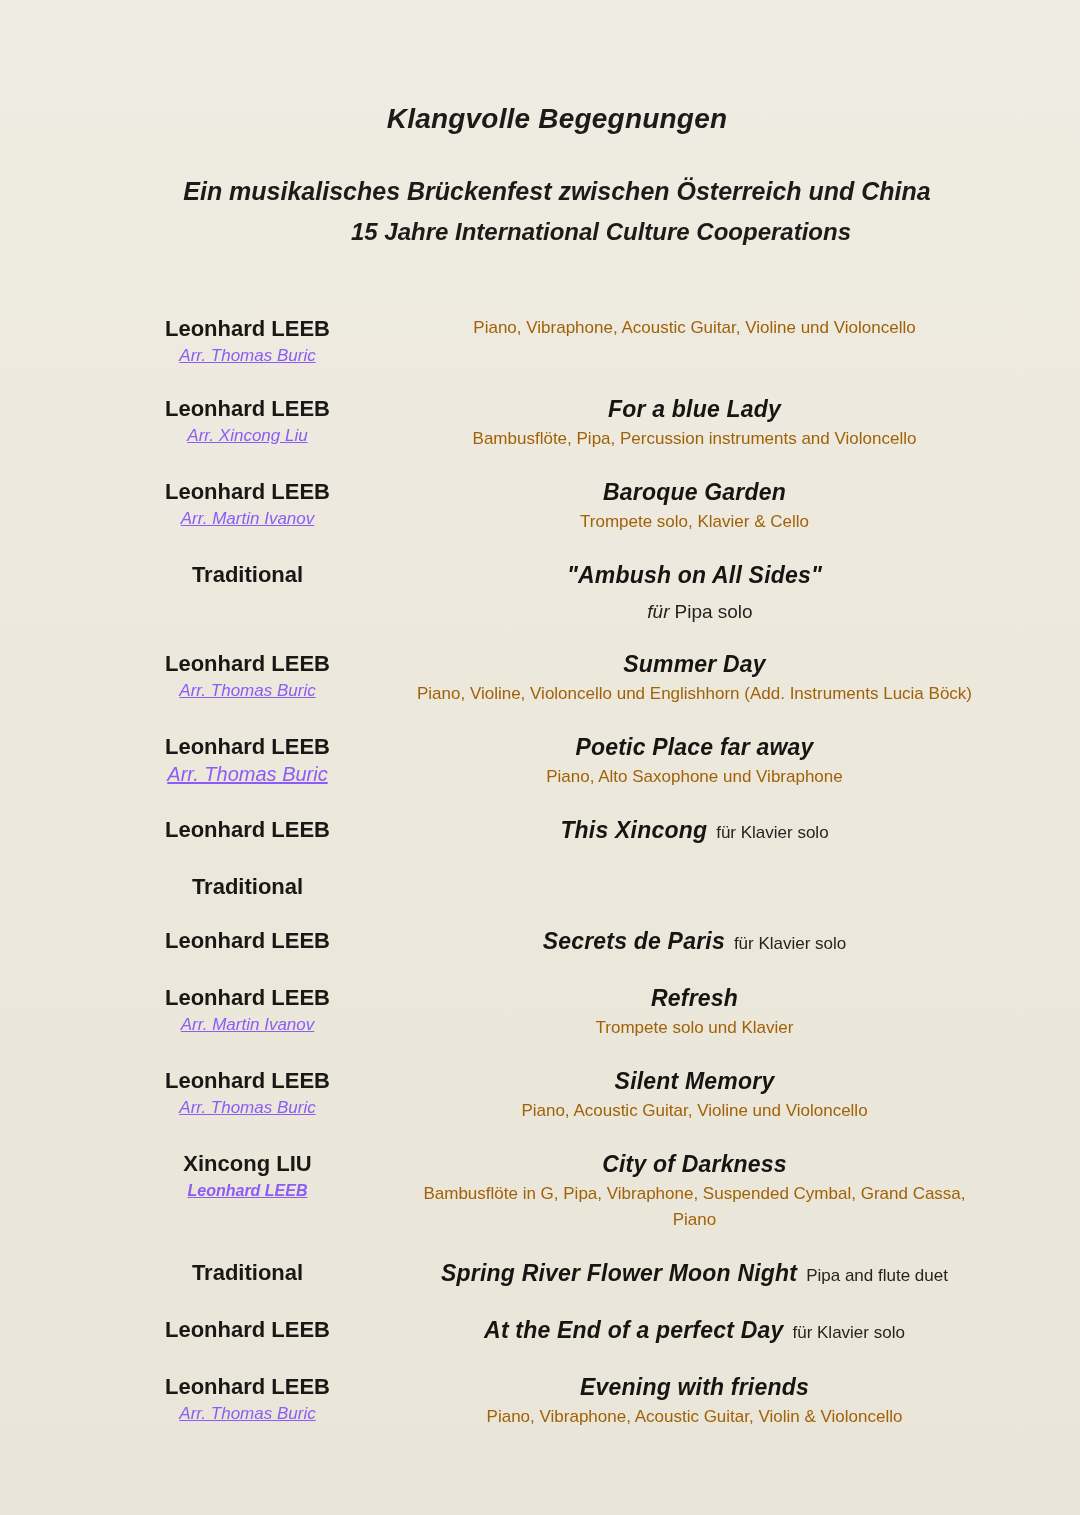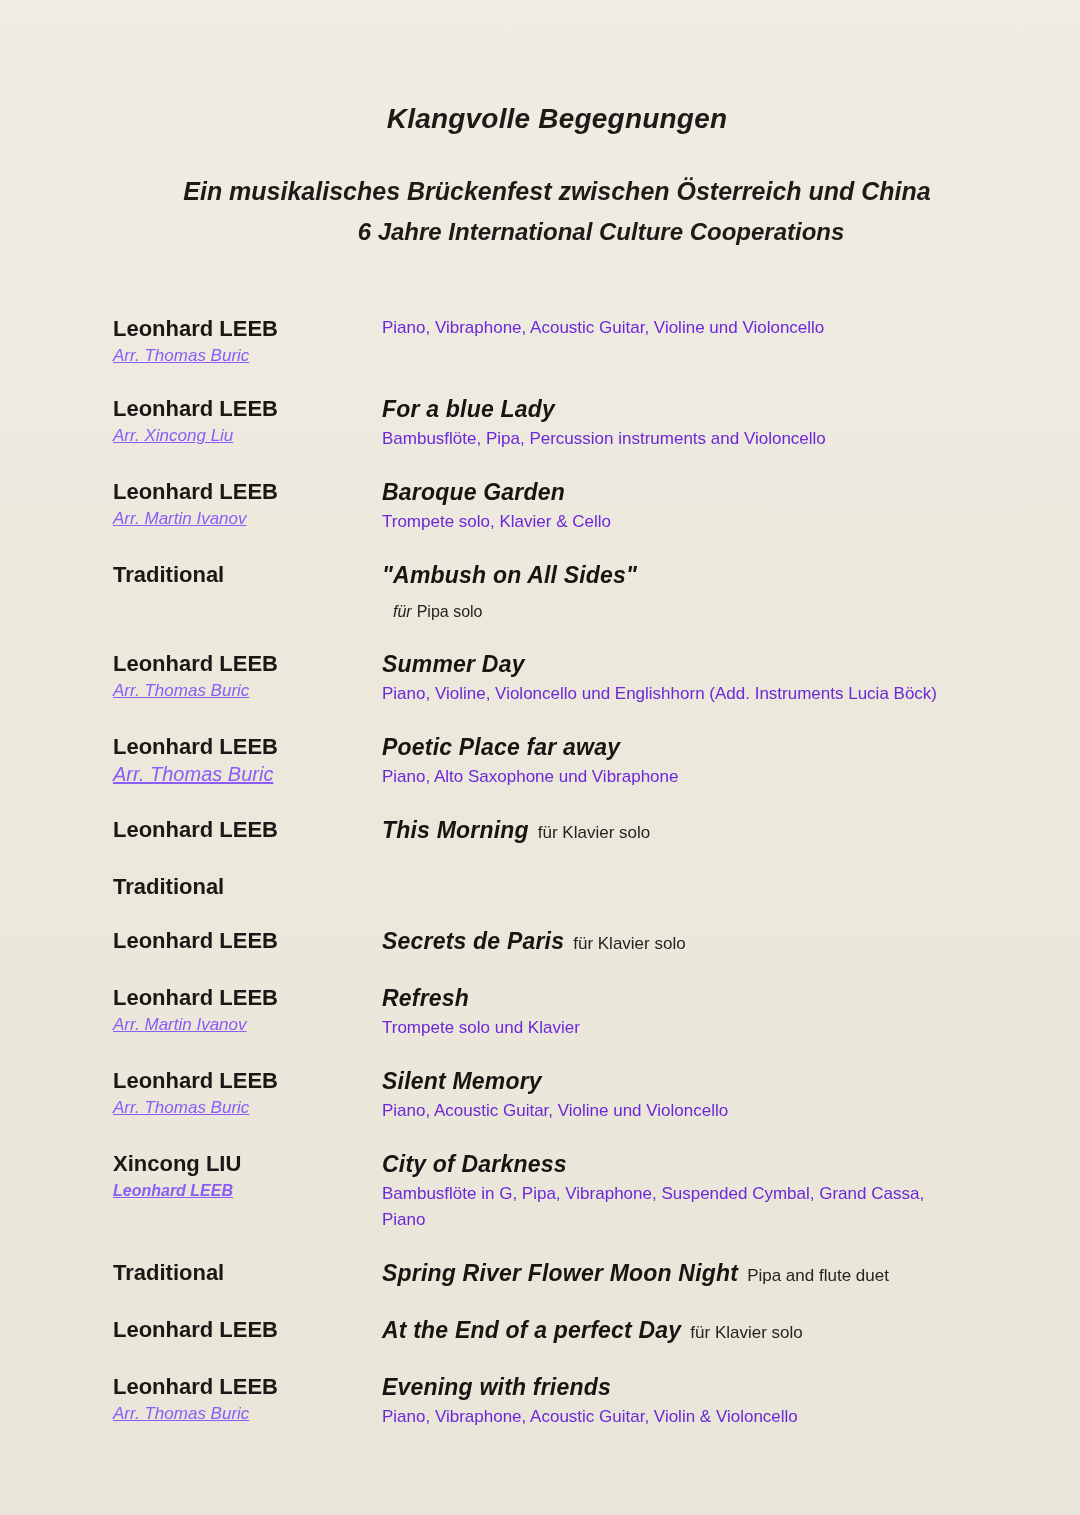--- a/index.html
+++ b/index.html
@@ -49,20 +49,21 @@
   }
   
   .works {
     padding-left: 113px;
     padding-right: 60px;
   }
   .work {
     display: grid;
     grid-template-columns: 269px 1fr;
     margin-bottom: 26px;
+    text-align: center;
   }
   .composer {
     font-size: 22px;
     font-weight: bold;
     line-height: 28px;
     color: #191815;
   }
   .arranger {
     font-size: 17px;
     font-style: italic;
@@ -92,43 +93,43 @@
   }
   .suffix {
     font-size: 17px;
     margin-left: 9px;
     color: #262420;
     margin-top: 38px;
   }
   .instr {
     font-size: 17px;
     line-height: 26px;
-    color: #6d28d9;
+    color: #a16207;
   }
   .sub-line {
     margin-top: 7px;
     padding-left: 11px;
-    font-size: 16px;
+    font-size: 19px;
     line-height: 25px;
     color: #262420;
   }
   .sub-italic {
     font-style: italic;
     margin-right: 5px;
   }
 </style>
 </head>
 <body>
 
 <div class="page">
 
   <div class="header">
     <div class="title">Klangvolle Begegnungen</div>
     <div class="subtitle">Ein musikalisches Brückenfest zwischen Österreich und China</div>
-    <div class="tagline">6 Jahre International Culture Cooperations</div>
+    <div class="tagline">15 Jahre International Culture Cooperations</div>
   </div>
 
   <div class="works">
 
     <div class="work">
       <div>
         <div class="composer">Leonhard LEEB</div>
         <div class="arranger">Arr. Thomas Buric</div>
       </div>
       <div class="right-col">
@@ -188,21 +189,21 @@
         <div class="title-line"><span class="work-title">Poetic Place far away</span></div>
         <div class="instr">Piano, Alto Saxophone und Vibraphone</div>
       </div>
     </div>
 
     <div class="work">
       <div>
         <div class="composer">Leonhard LEEB</div>
       </div>
       <div class="right-col">
-        <div class="title-line"><span class="work-title">This Morning</span><span class="suffix">für Klavier solo</span></div>
+        <div class="title-line"><span class="work-title">This Xincong</span><span class="suffix">für Klavier solo</span></div>
       </div>
     </div>
 
     <div class="work">
       <div>
         <div class="composer">Traditional</div>
       </div>
     </div>
 
     <div class="work">

